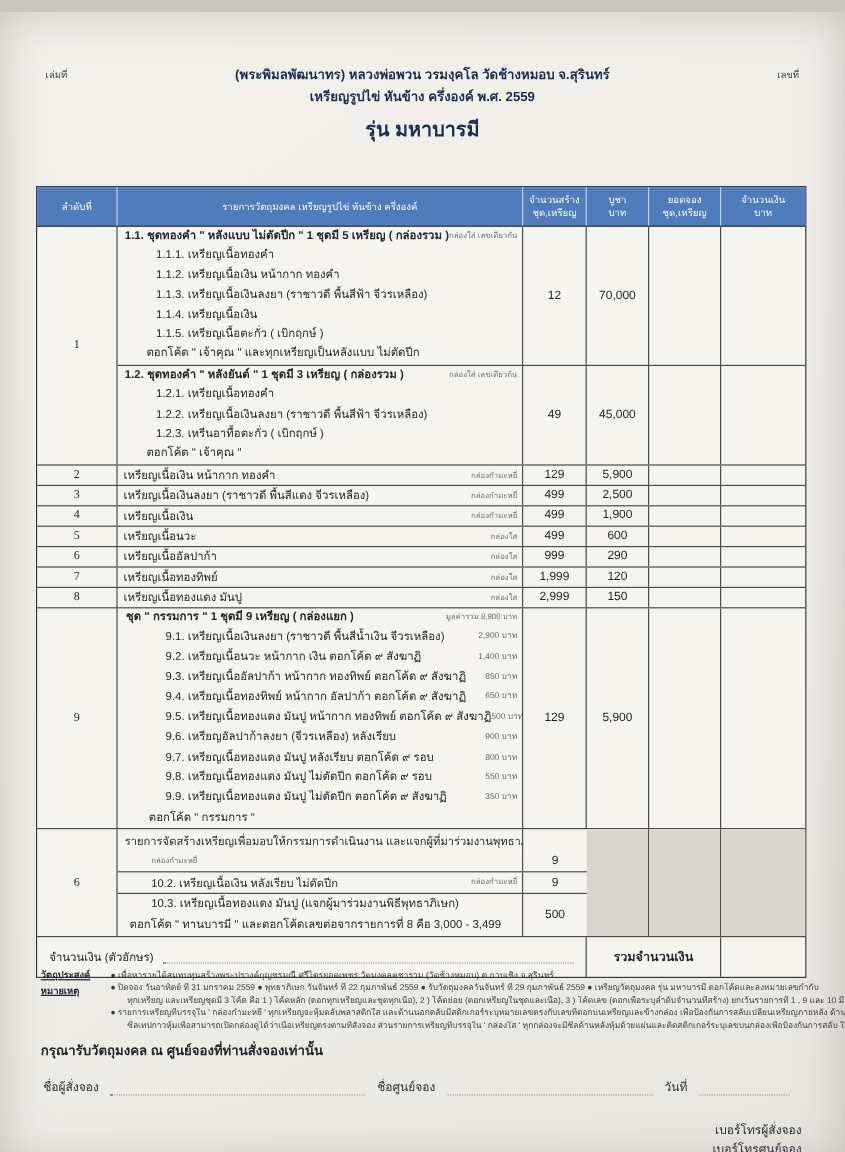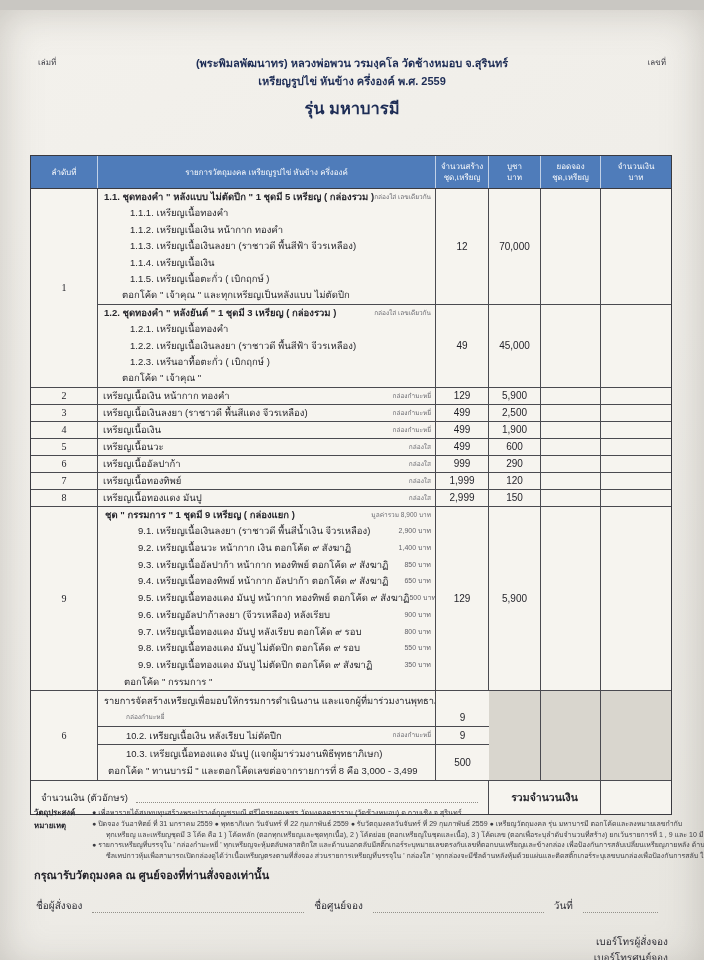--- a/index.html
+++ b/index.html
@@ -62,21 +62,21 @@
   
   .totalrow { height:33px; }
   .tleft { width:458px; display:flex; align-items:center; padding-left:10px; border-right:1px solid #4a4a50; }
   .tlabel { font-size:9.5px; white-space:nowrap; }
   .dots { flex:1; border-bottom:1px dotted #8f8d86; height:11px; margin:0 10px 0 8px; }
   .tmid { width:112px; display:flex; align-items:center; justify-content:center; font-size:10.5px; font-weight:bold; border-right:1px solid #4a4a50; }
   .tright { flex:1; }
   
   .fsec { position:absolute; left:34px; right:30px; }
   .purpose { top:797px; display:flex; font-size:7.2px; line-height:11px; color:#33333a; }
-  .flabel { font-weight:bold; font-size:7.8px; width:58px; flex:none; color:#23232a; }
+  .flabel { font-weight:bold; font-size:7.8px; width:58px; flex:none; color:#23232a;text-decoration:underline; }
   .noteblock { top:809px; display:flex; }
   .ntexts { flex:1; }
   .ntexts div { font-size:7px; line-height:10.5px; white-space:nowrap; overflow:hidden; color:#3a3a40; }
   .ntexts div.cont { padding-left:14px; }
   .pickup { top:856px; text-align:left; font-size:11px; font-weight:bold; color:#23232a; }
   .sigrow { position:absolute; left:36px; right:36px; display:flex; align-items:flex-end; font-size:10px; color:#2c2c34; }
   .sig1 { top:888px; } .sig2 { top:924px;flex-direction:column; }
   .dotline { border-bottom:1px dotted #93918a; height:13px; margin:0 10px; }
   .dl-a { flex:1.55; } .dl-b { flex:1.25; } .dl-c { flex:0.55; } .dl-d { flex:1.9; }
 </style>

